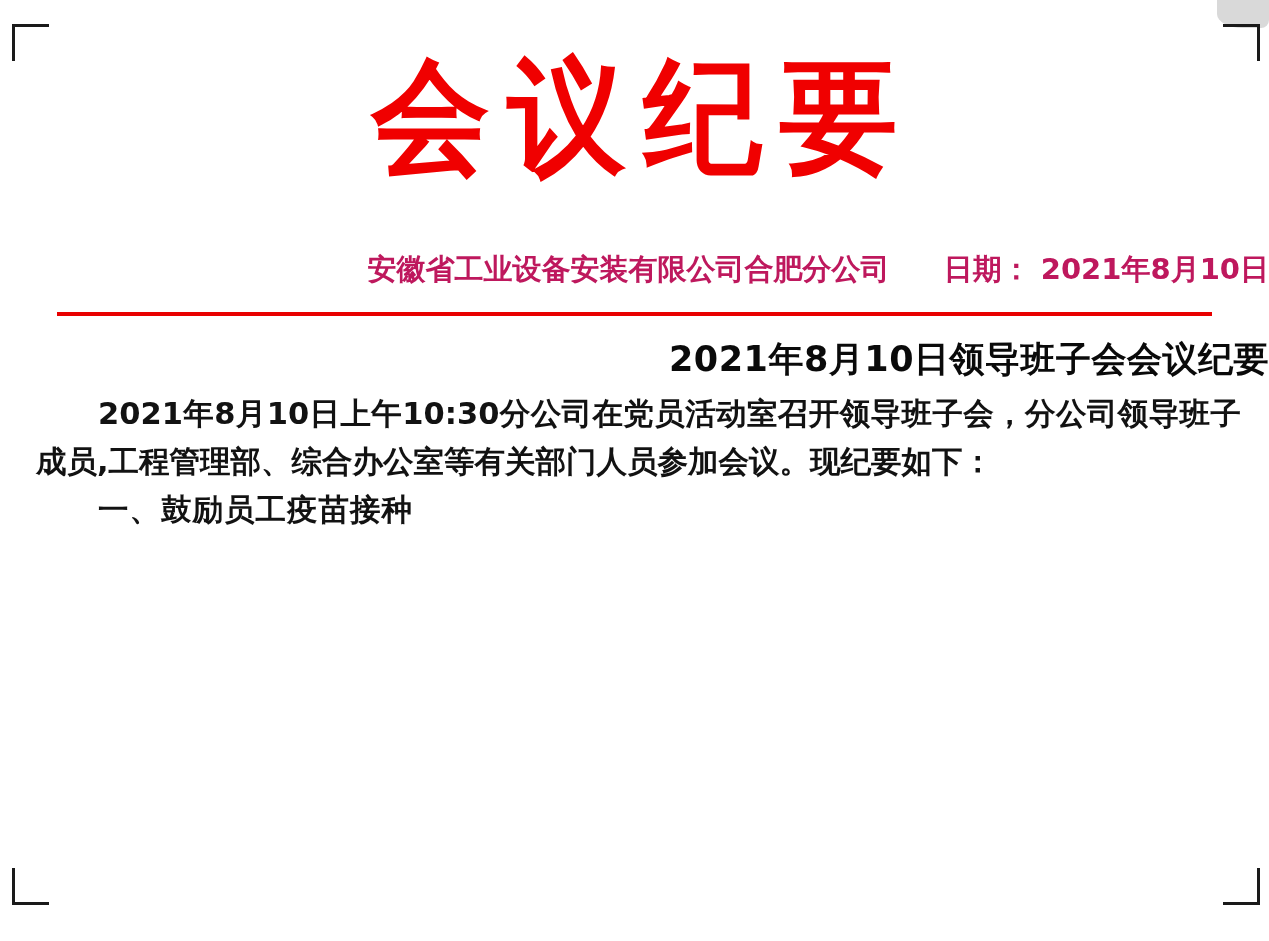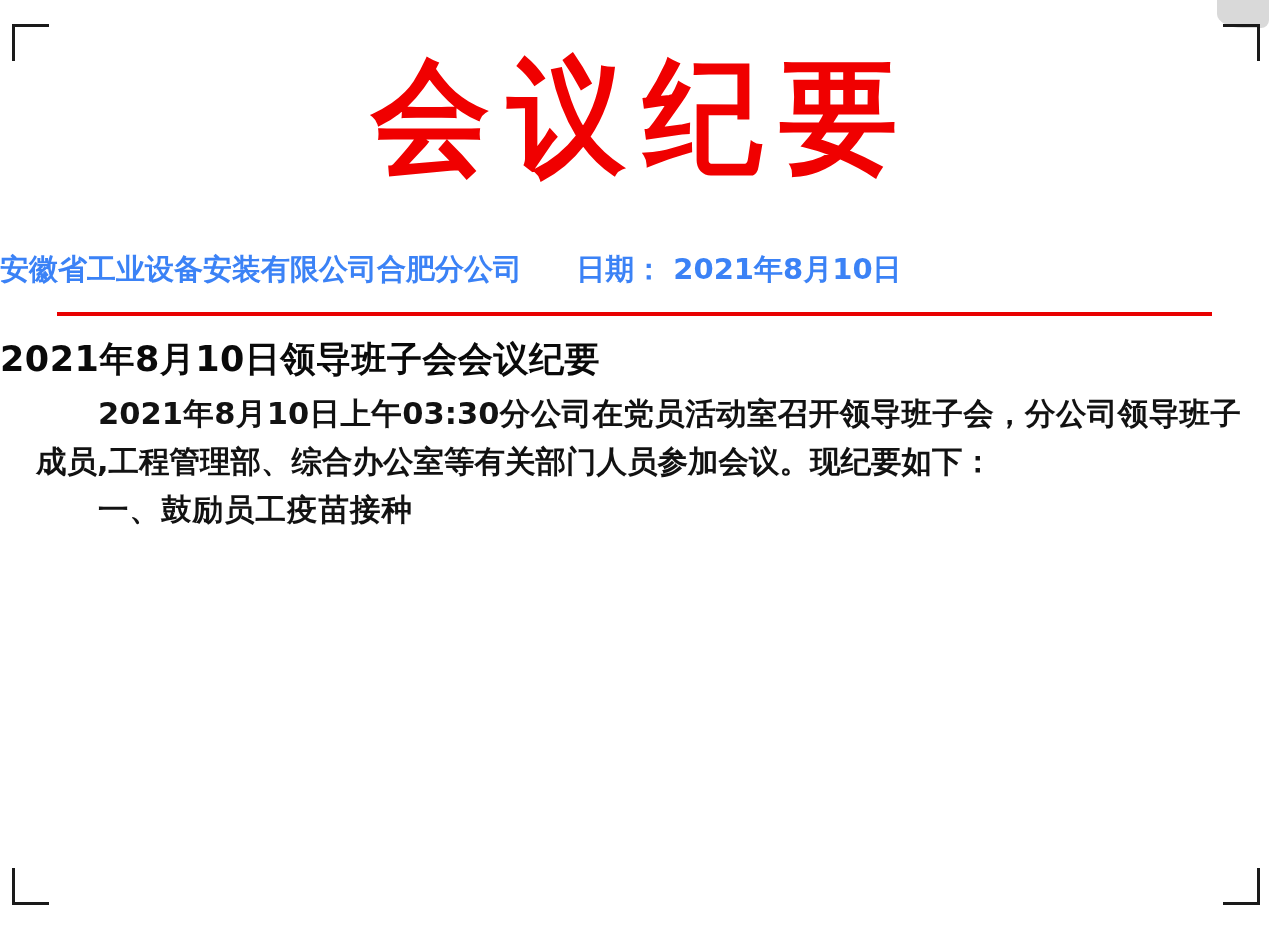--- a/index.html
+++ b/index.html
@@ -61,43 +61,43 @@
     white-space: nowrap;
     transform: scaleY(1.06);
     transform-origin: center top;
   }
 
   .meta-line {
     position: absolute;
     left: 0;
     top: 238px;
     width: 1269px;
-    text-align: left;
+    text-align: right;
     font-size: 29px;
     font-weight: 700;
-    color: #3b82f6;
+    color: #be185d;
     white-space: nowrap;
   }
   .meta-line .gap { display: inline-block; width: 34px; }
 
   .red-rule {
     position: absolute;
     left: 57px;
     top: 300px;
     width: 1155px;
     height: 0;
     border-top: 4px solid #e80000;
   }
 
   .section-heading {
     position: absolute;
     left: 0;
     top: 324px;
     width: 1269px;
-    text-align: left;
+    text-align: right;
     font-size: 35px;
     font-weight: 700;
     color: #0a0a0a;
     letter-spacing: 0.5px;
     white-space: nowrap;
   }
 
   .body-text {
     position: absolute;
     left: 36px;
@@ -140,17 +140,17 @@
     <span class="gap"></span>
     <span>日期：</span>
     <span>2021年8月10日</span>
   </div>
 
   <div class="red-rule"></div>
 
   <div class="section-heading">2021年8月10日领导班子会会议纪要</div>
 
   <div class="body-text">
-    <p class="indent">2021年8月10日上午03:30分公司在党员活动室召开领导班子会，分公司领导班子成员,工程管理部、综合办公室等有关部门人员参加会议。现纪要如下：</p>
+    <p class="indent">2021年8月10日上午10:30分公司在党员活动室召开领导班子会，分公司领导班子成员,工程管理部、综合办公室等有关部门人员参加会议。现纪要如下：</p>
     <p class="subhead">一、鼓励员工疫苗接种</p>
   </div>
 
 </div>
 
 </body></html>

